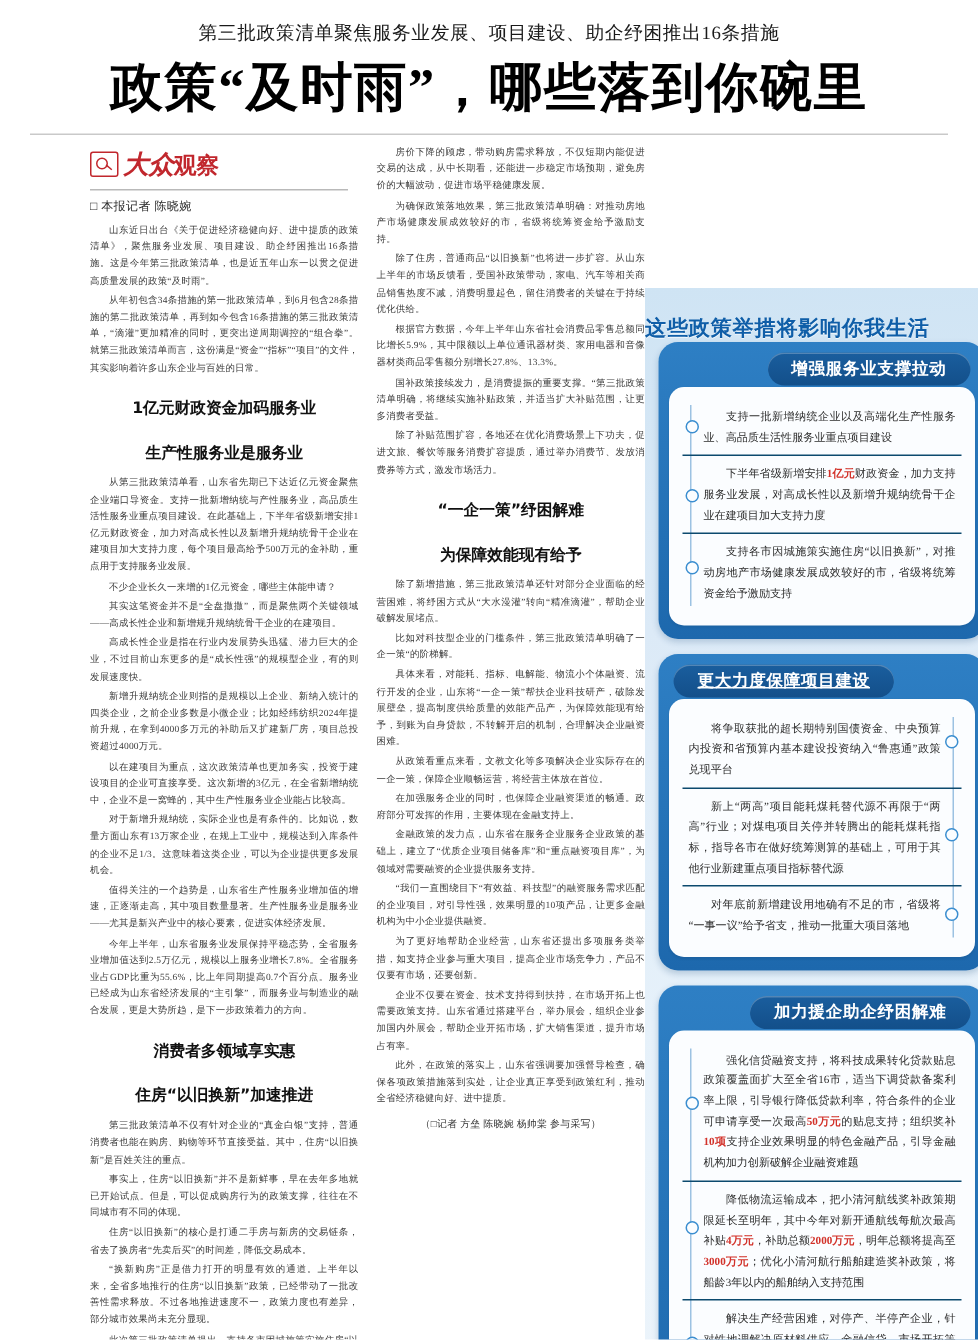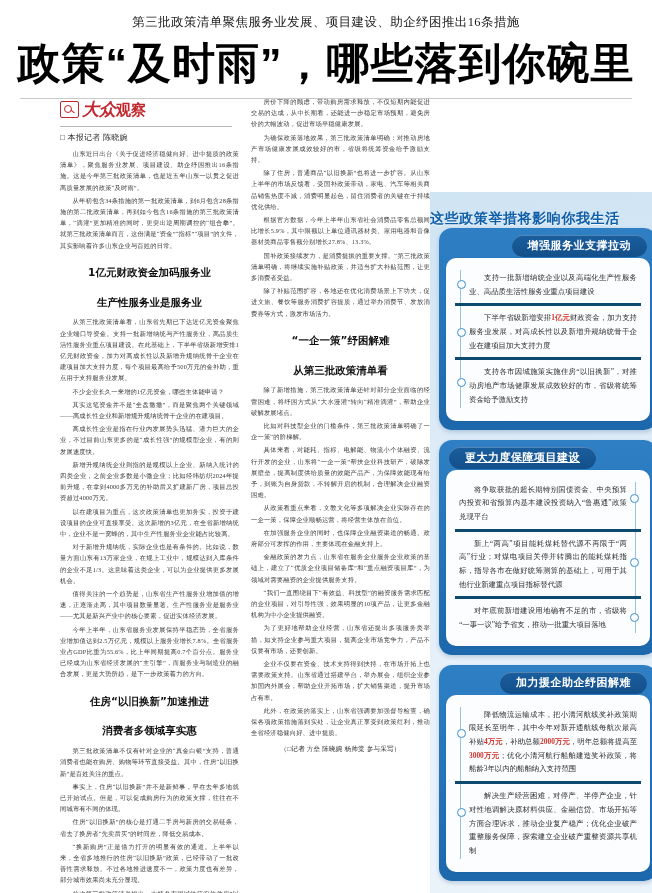--- a/index.html
+++ b/index.html
@@ -16,26 +16,26 @@
   .kicker{
     text-align:center;
     font-size:12.5px;
     color:#1a1a1a;
     letter-spacing:.4px;
     padding-top:14px;
     font-family:"Liberation Serif","DejaVu Serif",serif;
   }
   .headline{
     text-align:center;
-    font-size:43px;
+    font-size:35px;
     font-weight:bold;
     color:#000;
     letter-spacing:1px;
     margin-top:8px;
-    font-family:Liberation Sans, sans-serif;
+    font-family:Liberation Serif, serif;
     line-height:1.12;
   }
   .rule-top{
     width:612px;margin:11px auto 0;height:1px;background:#c9c9c9;
   }
 
   
   .content{
     position:absolute;left:14px;top:96px;width:652px;height:797px;
   }
@@ -126,21 +126,21 @@
   .panel-head.wide{right:8px;}
   .panel-card{
     background:#fbfdff;border-radius:10px;padding:8px 9px 9px;
     box-shadow:0 1px 2px rgba(0,0,0,.08);
   }
   .items{position:relative;}
   .item{
     position:relative;font-size:7.4px;line-height:1.85;color:#2d2d2d;
     text-align:justify;text-justify:inter-ideograph;text-indent:15px;
     padding:5px 4px 5px 14px;
-    border-bottom:3px solid #0c4a6e;
+    border-bottom:1px solid #0c4a6e;
     font-family:"Liberation Serif","DejaVu Serif",serif;
   }
   .item.right-rail{padding:5px 14px 5px 4px;}
   .item:last-child{border-bottom:none;}
   .item .hl{color:#d2322a;font-weight:bold;}
   .rail{
     position:absolute;left:5px;top:4px;bottom:4px;width:1.4px;background:#9cc2e2;
   }
   .rail.right{left:auto;right:5px;}
   .dot{
@@ -190,43 +190,43 @@
         <p class="body-text">不少企业长久一来增的1亿元资金，哪些主体能申请？</p>
         <p class="body-text">其实这笔资金并不是“全盘撒撒”，而是聚焦两个关键领域——高成长性企业和新增规升规纳统骨干企业的在建项目。</p>
         <p class="body-text">高成长性企业是指在行业内发展势头迅猛、潜力巨大的企业，不过目前山东更多的是“成长性强”的规模型企业，有的则发展速度快。</p>
         <p class="body-text">新增升规纳统企业则指的是规模以上企业、新纳入统计的四类企业，之前企业多数是小微企业；比如经纬纺织2024年提前升规，在拿到4000多万元的补助后又扩建新厂房，项目总投资超过4000万元。</p>
         <p class="body-text">以在建项目为重点，这次政策清单也更加务实，投资于建设项目的企业可直接享受。这次新增的3亿元，在全省新增纳统中，企业不是一窝蜂的，其中生产性服务业企业能占比较高。</p>
         <p class="body-text">对于新增升规纳统，实际企业也是有条件的。比如说，数量方面山东有13万家企业，在规上工业中，规模达到入库条件的企业不足1/3。这意味着这类企业，可以为企业提供更多发展机会。</p>
         <p class="body-text">值得关注的一个趋势是，山东省生产性服务业增加值的增速，正逐渐走高，其中项目数量显著。生产性服务业是服务业——尤其是新兴产业中的核心要素，促进实体经济发展。</p>
         <p class="body-text">今年上半年，山东省服务业发展保持平稳态势，全省服务业增加值达到2.5万亿元，规模以上服务业增长7.8%。全省服务业占GDP比重为55.6%，比上年同期提高0.7个百分点。服务业已经成为山东省经济发展的“主引擎”，而服务业与制造业的融合发展，更是大势所趋，是下一步政策着力的方向。</p>
 
         <div class="sub-head">
+          <span class="l2">消费者多领域享实惠</span>
           <span class="l2">住房“以旧换新”加速推进</span>
-          <span class="l2">消费者多领域享实惠</span>
         </div>
 
         <p class="body-text">第三批政策清单不仅有针对企业的“真金白银”支持，普通消费者也能在购房、购物等环节直接受益。其中，住房“以旧换新”是百姓关注的重点。</p>
         <p class="body-text">事实上，住房“以旧换新”并不是新鲜事，早在去年多地就已开始试点。但是，可以促成购房行为的政策支撑，往往在不同城市有不同的体现。</p>
         <p class="body-text">住房“以旧换新”的核心是打通二手房与新房的交易链条，省去了换房者“先卖后买”的时间差，降低交易成本。</p>
         <p class="body-text">“换新购房”正是借力打开的明显有效的通道。上半年以来，全省多地推行的住房“以旧换新”政策，已经带动了一批改善性需求释放。不过各地推进速度不一，政策力度也有差异，部分城市效果尚未充分显现。</p>
         <p class="body-text">此次第三批政策清单提出，支持各市因城施策实施住房“以旧换新”，对推动房地产市场健康发展成效较好的市，省级将统筹资金给予激励支持。这意味着，推进力度大、效果好的城市，将获得更多省级资金支持。</p>
 
       </div>
 
       <div class="col">
         <p class="body-text">房价下降的顾虑，带动购房需求释放，不仅短期内能促进交易的达成，从中长期看，还能进一步稳定市场预期，避免房价的大幅波动，促进市场平稳健康发展。</p>
         <p class="body-text">为确保政策落地效果，第三批政策清单明确：对推动房地产市场健康发展成效较好的市，省级将统筹资金给予激励支持。</p>
         <p class="body-text">除了住房，普通商品“以旧换新”也将进一步扩容。从山东上半年的市场反馈看，受国补政策带动，家电、汽车等相关商品销售热度不减，消费明显起色，留住消费者的关键在于持续优化供给。</p>
         <p class="body-text">根据官方数据，今年上半年山东省社会消费品零售总额同比增长5.9%，其中限额以上单位通讯器材类、家用电器和音像器材类商品零售额分别增长27.8%、13.3%。</p>
         <p class="body-text">国补政策接续发力，是消费提振的重要支撑。“第三批政策清单明确，将继续实施补贴政策，并适当扩大补贴范围，让更多消费者受益。</p>
         <p class="body-text">除了补贴范围扩容，各地还在优化消费场景上下功夫，促进文旅、餐饮等服务消费扩容提质，通过举办消费节、发放消费券等方式，激发市场活力。</p>
 
         <div class="sub-head">
           <span class="l2">“一企一策”纾困解难</span>
-          <span class="l2">从第三批政策清单看</span>
+          <span class="l2">为保障效能现有给予</span>
         </div>
 
         <p class="body-text">除了新增措施，第三批政策清单还针对部分企业面临的经营困难，将纾困方式从“大水漫灌”转向“精准滴灌”，帮助企业破解发展堵点。</p>
         <p class="body-text">比如对科技型企业的门槛条件，第三批政策清单明确了一企一策“的阶梯解。</p>
         <p class="body-text">具体来看，对能耗、指标、电解能、物流小个体融资、流行开发的企业，山东将“一企一策”帮扶企业科技研产，破除发展壁垒，提高制度供给质量的效能产品产，为保障效能现有给予，到账为自身贷款，不转解开启的机制，合理解决企业融资困难。</p>
         <p class="body-text">从政策看重点来看，文教文化等多项解决企业实际存在的一企一策，保障企业顺畅运营，将经营主体放在首位。</p>
         <p class="body-text">在加强服务企业的同时，也保障企业融资渠道的畅通。政府部分可发挥的作用，主要体现在金融支持上。</p>
         <p class="body-text">金融政策的发力点，山东省在服务企业服务企业政策的基础上，建立了“优质企业项目储备库”和“重点融资项目库”，为领域对需要融资的企业提供服务支持。</p>
         <p class="body-text">“我们一直围绕目下“有效益、科技型”的融资服务需求匹配的企业项目，对引导性强，效果明显的10项产品，让更多金融机构为中小企业提供融资。</p>
         <p class="body-text">为了更好地帮助企业经营，山东省还提出多项服务类举措，如支持企业参与重大项目，提高企业市场竞争力，产品不仅要有市场，还要创新。</p>
@@ -319,20 +319,24 @@
           </div>
         </div>
 
         <div class="panel">
           <div class="panel-shell">
             <div class="panel-head">加力援企助企纾困解难</div>
             <div class="panel-card">
               <div class="items">
                 <div class="rail"></div>
                 <div class="item">
+                  <span class="dot" style="top:36px;"></span>
+                  <span>强化信贷融资支持，将科技成果转化贷款贴息政策覆盖面扩大至全省16市，适当下调贷款备案利率上限，引导银行降低贷款利率，符合条件的企业可申请享受一次最高</span><span class="hl">50万元</span><span>的贴息支持；组织奖补</span><span class="hl">10项</span><span>支持企业效果明显的特色金融产品，引导金融机构加力创新破解企业融资难题</span>
+                </div>
+                <div class="item">
                   <span class="dot" style="top:26px;"></span>
                   <span>降低物流运输成本，把小清河航线奖补政策期限延长至明年，其中今年对新开通航线每航次最高补贴</span><span class="hl">4万元</span><span>，补助总额</span><span class="hl">2000万元</span><span>，明年总额将提高至</span><span class="hl">3000万元</span><span>；优化小清河航行船舶建造奖补政策，将船龄3年以内的船舶纳入支持范围</span>
                 </div>
                 <div class="item">
                   <span class="dot" style="top:24px;"></span>
                   <span>解决生产经营困难，对停产、半停产企业，针对性地调解决原材料供应、金融信贷、市场开拓等方面合理诉求，推动企业复产稳产；优化企业破产重整服务保障，探索建立企业破产重整资源共享机制</span>
                 </div>
               </div>
             </div>
           </div>

